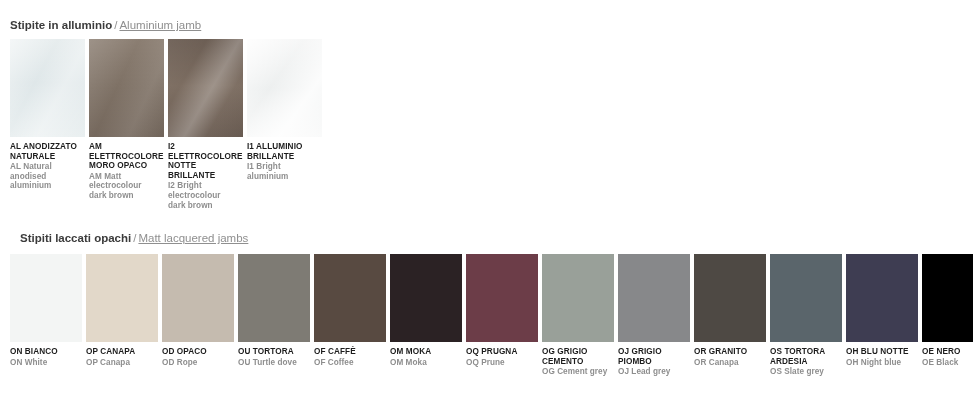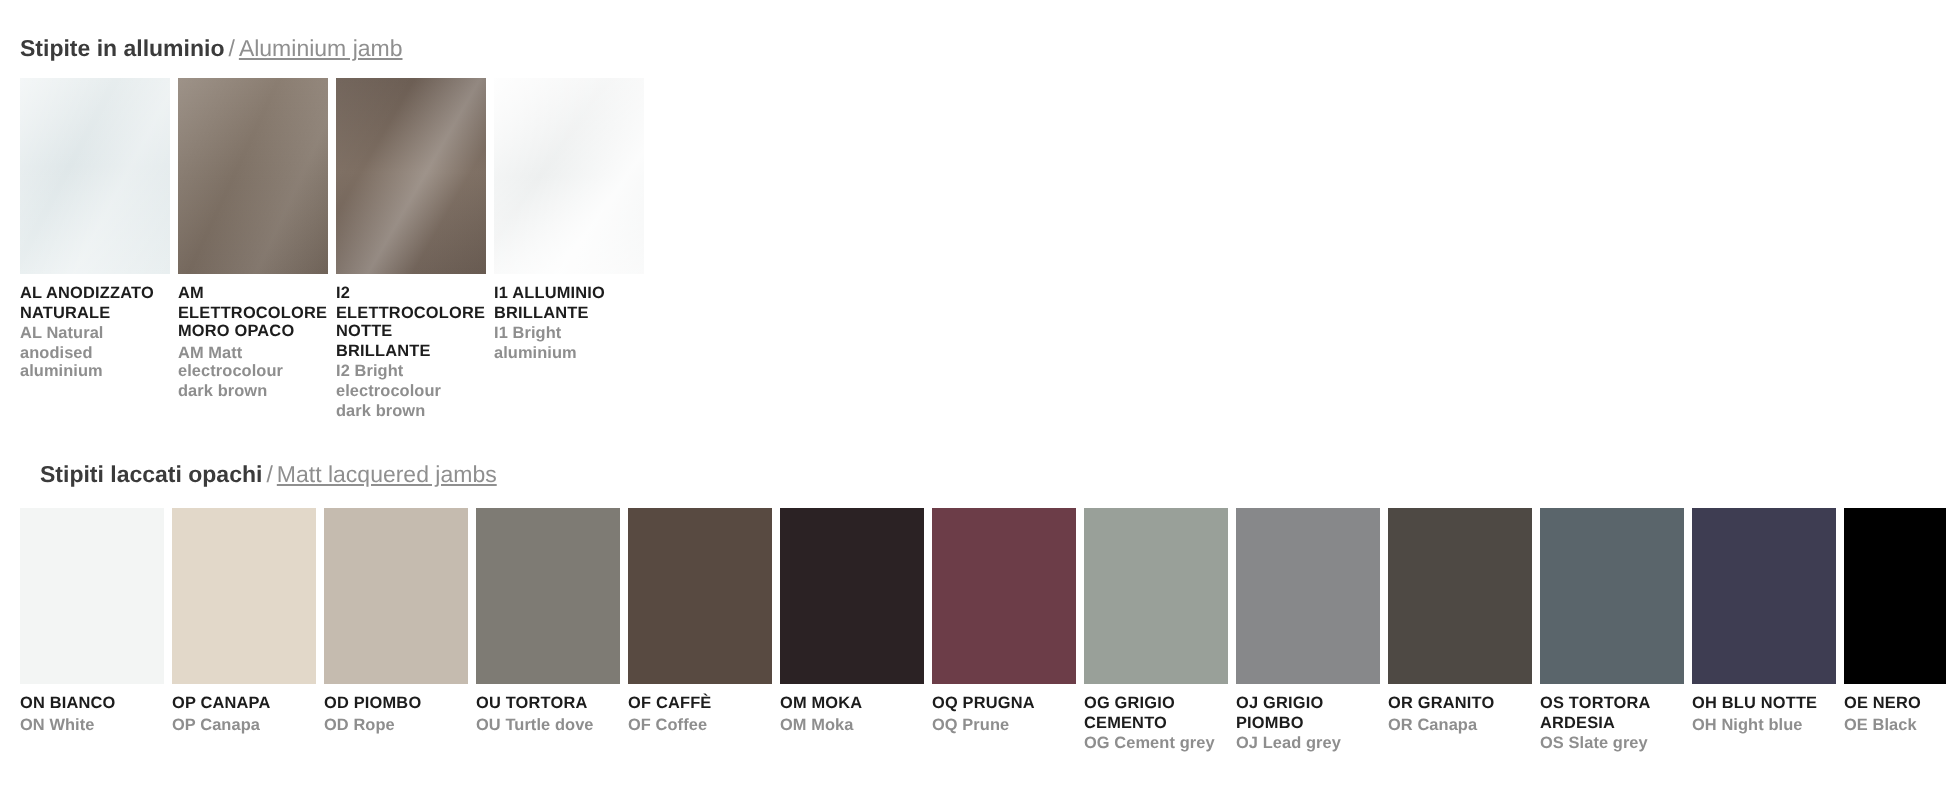--- a/index.html
+++ b/index.html
@@ -162,21 +162,21 @@
     <div class="cell">
       <div class="chip" style="background: rgb(226, 216, 201);"></div>
       <div class="caption">
         <div class="cap-it">OP CANAPA</div>
         <div class="cap-en">OP Canapa</div>
       </div>
     </div>
     <div class="cell">
       <div class="chip" style="background: rgb(197, 187, 175);"></div>
       <div class="caption">
-        <div class="cap-it">OD PIOMBO</div>
+        <div class="cap-it">OD OPACO</div>
         <div class="cap-en">OD Rope</div>
       </div>
     </div>
     <div class="cell">
       <div class="chip" style="background: rgb(126, 123, 116);"></div>
       <div class="caption">
         <div class="cap-it">OU TORTORA</div>
         <div class="cap-en">OU Turtle dove</div>
       </div>
     </div>

